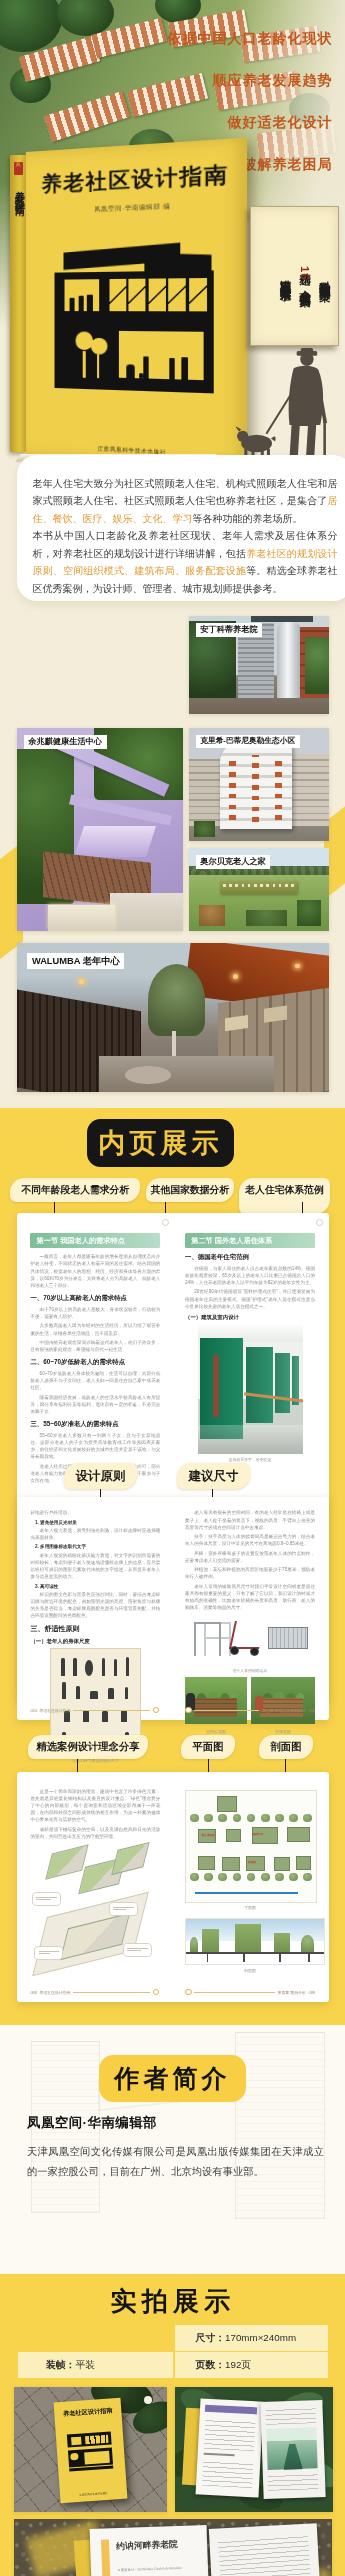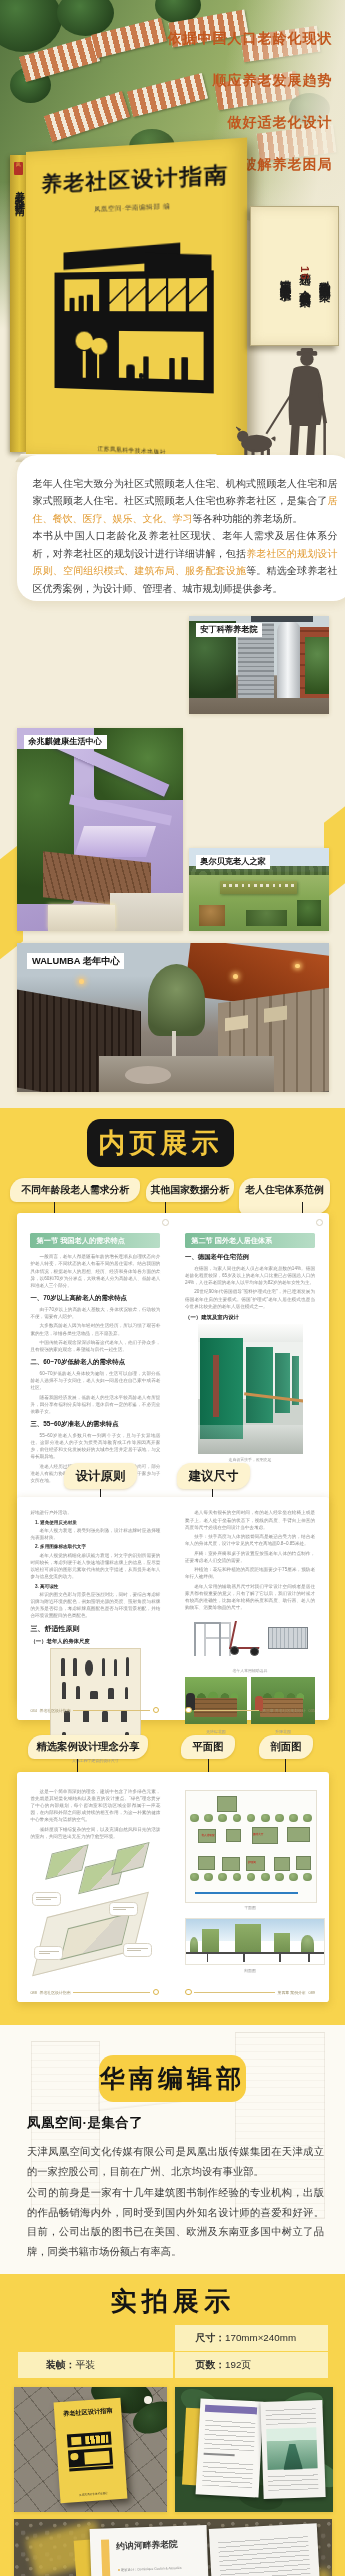--- a/index.html
+++ b/index.html
@@ -263,20 +263,31 @@
     <div class="abs" style="left:77px;top:-5.2px;width:98px;height:77px;background:radial-gradient(circle at 55% 45%,#55833c,#31531f 85%);border-radius:5.2px"></div>
     <div class="abs" style="left:31px;top:31px;width:124px;height:13.4px;background:linear-gradient(90deg,#cdbfe6,#b5a3d8);transform:rotate(24deg);box-shadow:1px 1.5px 3.1px rgba(60,40,90,.4)"></div>
     <div class="abs" style="left:52px;top:77px;width:103px;height:10.3px;background:#c3b2e0;transform:rotate(12deg)"></div>
     <div class="abs" style="left:62px;top:98px;width:72px;height:31px;background:linear-gradient(180deg,#e8dff2,#bba7dd);transform:skewX(-18deg)"></div>
     <div class="abs" style="left:26px;top:129px;width:108px;height:46px;background:repeating-linear-gradient(75deg,#8a5f43 0 5.2px,#6f4a30 5.2px 6.7px);transform:skewY(6deg)"></div>
     <div class="abs" style="left:93px;top:165px;width:77px;height:41px;background:linear-gradient(180deg,#e3ded2,#cdc6b6)"></div>
     <div class="abs" style="left:31px;top:177px;width:67px;height:26px;background:linear-gradient(180deg,#f2ebd8,#d9d0ba);box-shadow:0 -1.5px 4.1px rgba(255,240,170,.8)"></div>
     <div class="plabel">余兆麒健康生活中心</div>
   </div>
 
+  <div class="photo" style="left:189px;top:728px;width:140px;height:113px;background:linear-gradient(180deg,#c8ced4 0 55%,#a8a49a 56%,#7e7a70 100%)">
+    <div class="abs" style="left:-5.2px;top:31px;width:36px;height:67px;background:repeating-linear-gradient(0deg,#c9c2b4 0 5.2px,#a59e8e 5.2px 6.7px)"></div>
+    <div class="abs" style="left:103px;top:26px;width:41px;height:72px;background:repeating-linear-gradient(0deg,#cfc8ba 0 5.2px,#aaa294 5.2px 6.7px)"></div>
+    <div class="abs" style="left:31px;top:14.4px;width:72px;height:87px;border-radius:20.6px 3.1px 0 0;background:repeating-linear-gradient(0deg,#f4f4f2 0 8.2px,#d2d2cf 8.2px 10.8px);box-shadow:1.5px 2.1px 4.1px rgba(0,0,0,.3)">
+      <div class="abs" style="left:9.3px;top:15.5px;width:7.2px;height:62px;background:repeating-linear-gradient(0deg,#c05a2e 0 4.6px,transparent 4.6px 10.8px)"></div>
+      <div class="abs" style="left:32px;top:12.4px;width:7.2px;height:67px;background:repeating-linear-gradient(0deg,#c05a2e 0 4.6px,transparent 4.6px 10.8px)"></div>
+      <div class="abs" style="left:55px;top:15.5px;width:7.2px;height:62px;background:repeating-linear-gradient(0deg,#c05a2e 0 4.6px,transparent 4.6px 10.8px)"></div>
+    </div>
+    <div class="abs" style="left:5.2px;top:93px;width:20.6px;height:15.5px;background:radial-gradient(circle,#55793c,#33511e)"></div>
+    <div class="plabel" style="font-size:7.7px">克里希-巴蒂尼奥勒生态小区</div>
+  </div>
 
   <div class="photo" style="left:189px;top:848px;width:140px;height:83px;background:linear-gradient(180deg,#d4e2ec 0 28%,#9db86b 29%,#85a855 60%,#6f9347 100%)">
     <div class="abs" style="left:0;top:17.5px;width:140px;height:9.3px;background:repeating-radial-gradient(circle at 10% 100%,#54703d 0 4.1px,#3f5a2c 4.1px 8.2px);opacity:.9"></div>
     <div class="abs" style="left:31px;top:33px;width:77px;height:13.4px;background:linear-gradient(180deg,#97a150,#7b863c);box-shadow:1px 1px 2.6px rgba(40,50,20,.4)">
       <div class="abs" style="left:3.1px;top:3.1px;width:71px;height:3.1px;background:repeating-linear-gradient(90deg,#e8e4ce 0 2.6px,transparent 2.6px 6.2px)"></div>
     </div>
     <div class="abs" style="left:10.3px;top:57px;width:26px;height:20.6px;background:radial-gradient(circle at 45% 30%,#b08448,#7d5a28)"></div>
     <div class="abs" style="left:108px;top:52px;width:24px;height:26px;background:radial-gradient(circle at 45% 30%,#4f7a38,#2e4c1d)"></div>
     <div class="abs" style="left:57px;top:62px;width:41px;height:15.5px;background:radial-gradient(circle at 50% 20%,#5d8042,#3c5a26)"></div>
     <div class="plabel">奥尔贝克老人之家</div>
@@ -571,25 +582,24 @@
         <span>089</span>
     </div>
   </div>
 
   <div class="abs author-bg">
     <div class="sketch" style="left:31px;top:15.5px;width:67px;height:170px;opacity:.5"></div>
     <div class="sketch" style="right:20.6px;top:7.2px;width:88px;height:185px;opacity:.5"></div>
     <div class="sketch" style="left:98px;top:46px;width:129px;height:31px;transform:skewY(-6deg);opacity:.4"></div>
   </div>
   <div class="banner" style="left:99px;top:2055px;width:147px;height:47px;line-height:47px;background:#f8cf44;color:#141414;border-radius:14.4px">
-    <span class="serif" style="font-size:25px;font-weight:bold;letter-spacing:4.1px">华南编辑部</span>
-  </div>
-  <div class="author-name" style="left:27px;top:2114px">凤凰空间·是集合了</div>
+    <span class="serif" style="font-size:25px;font-weight:bold;letter-spacing:4.1px">作者简介</span>
+  </div>
+  <div class="author-name" style="left:27px;top:2114px">凤凰空间·华南编辑部</div>
   <div class="bio" style="left:27px;top:2142px;width:297px">天津凤凰空间文化传媒有限公司是凤凰出版传媒集团在天津成立的一家控股公司，目前在广州、北京均设有事业部。</div>
-  <div class="bio" style="left:27px;top:2183px;width:297px">公司的前身是一家有十几年建筑图书制作经验的专业机构，出版的作品畅销海内外，同时受到国内外知名设计师的喜爱和好评。目前，公司出版的图书已在美国、欧洲及东南亚多国中树立了品牌，同类书籍市场份额占有率高。</div>
 
   <div class="abs ysec" style="top:2274px;height:534px"></div>
   <div class="shots-title serif" style="top:2284px">实拍展示</div>
 
   <div class="spec-cell" style="left:175px;top:2325px;width:153px;padding-left:20.6px;box-sizing:border-box"><b>尺寸：</b><span>170mm×240mm</span></div>
   <div class="spec-cell" style="left:18px;top:2352px;width:155px;padding-left:28px;box-sizing:border-box"><b>装帧：</b><span>平装</span></div>
   <div class="spec-cell" style="left:175px;top:2352px;width:153px;padding-left:20.6px;box-sizing:border-box"><b>页数：</b><span>192页</span></div>
 
   <div class="photo" style="left:14px;top:2387px;width:153px;height:125px;background:#8d867a">
     <div class="abs" style="left:0;top:0;width:100%;height:100%;background:

